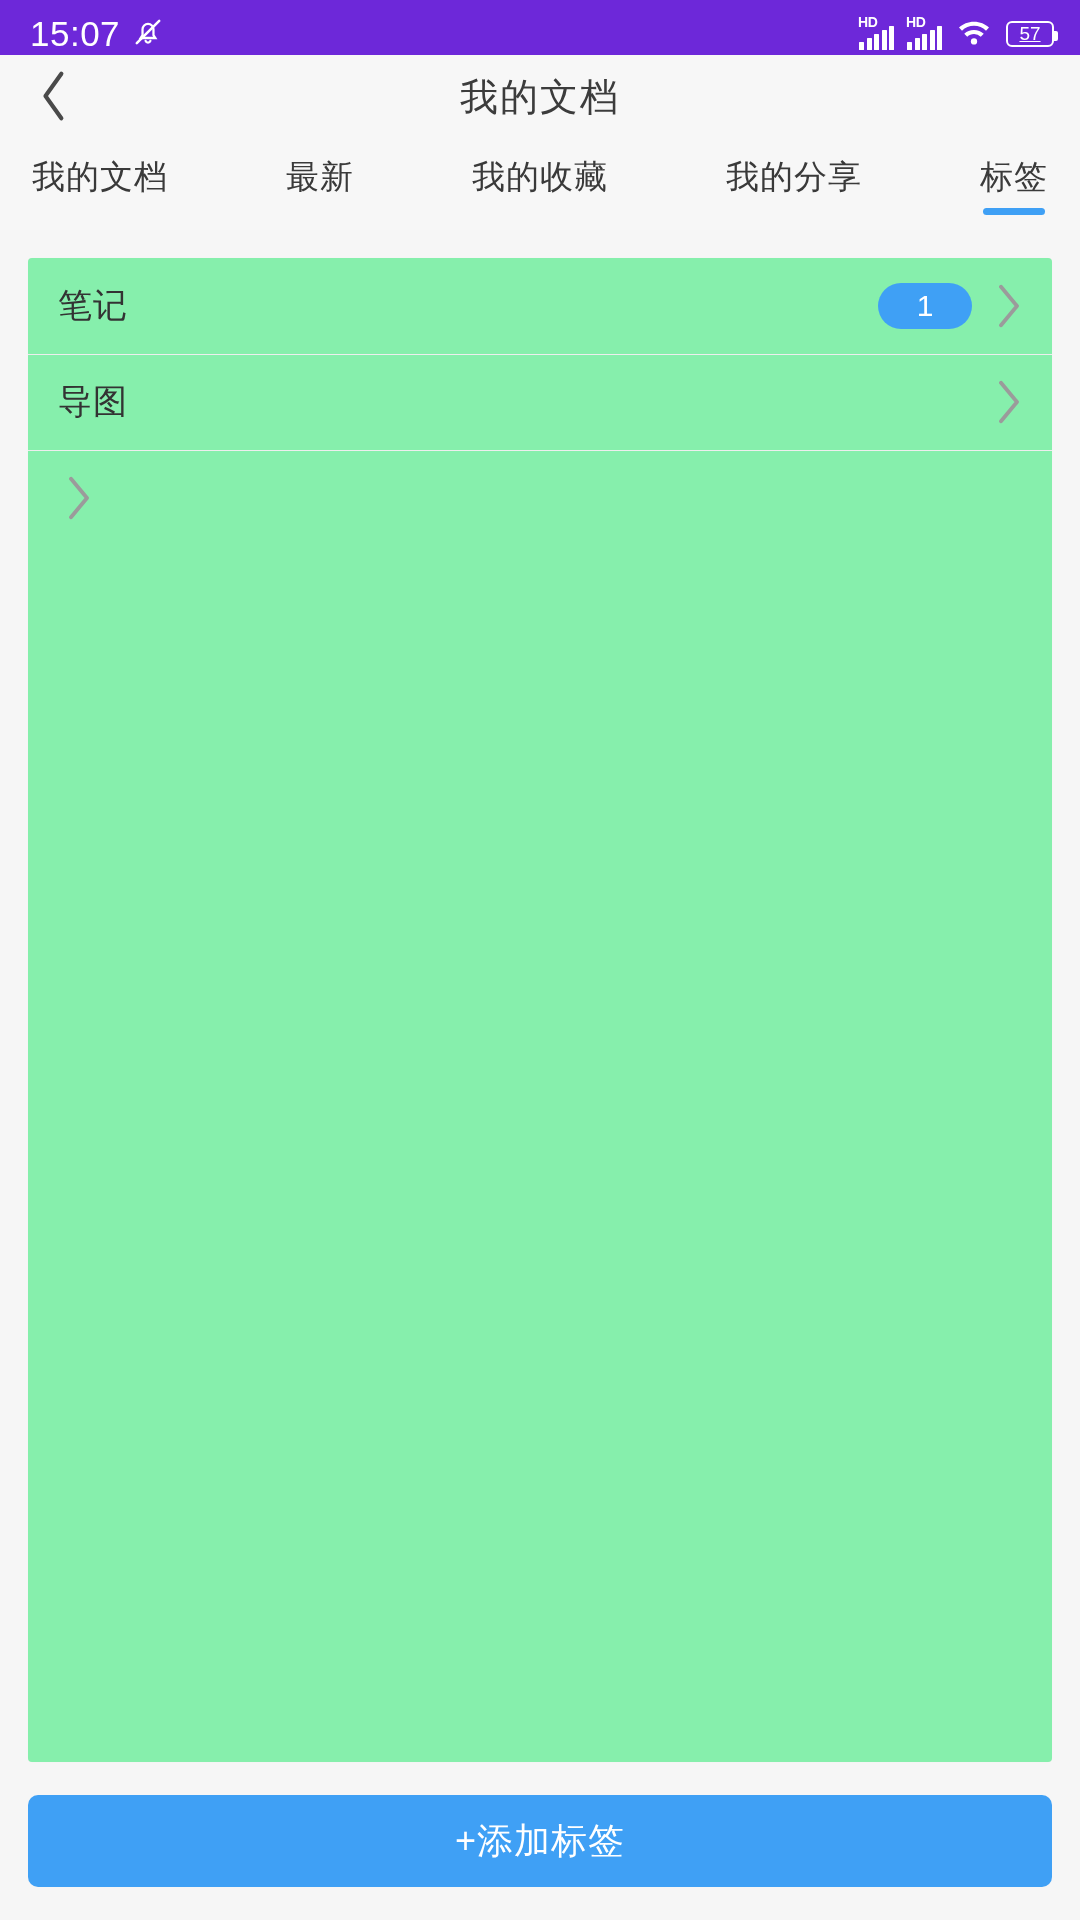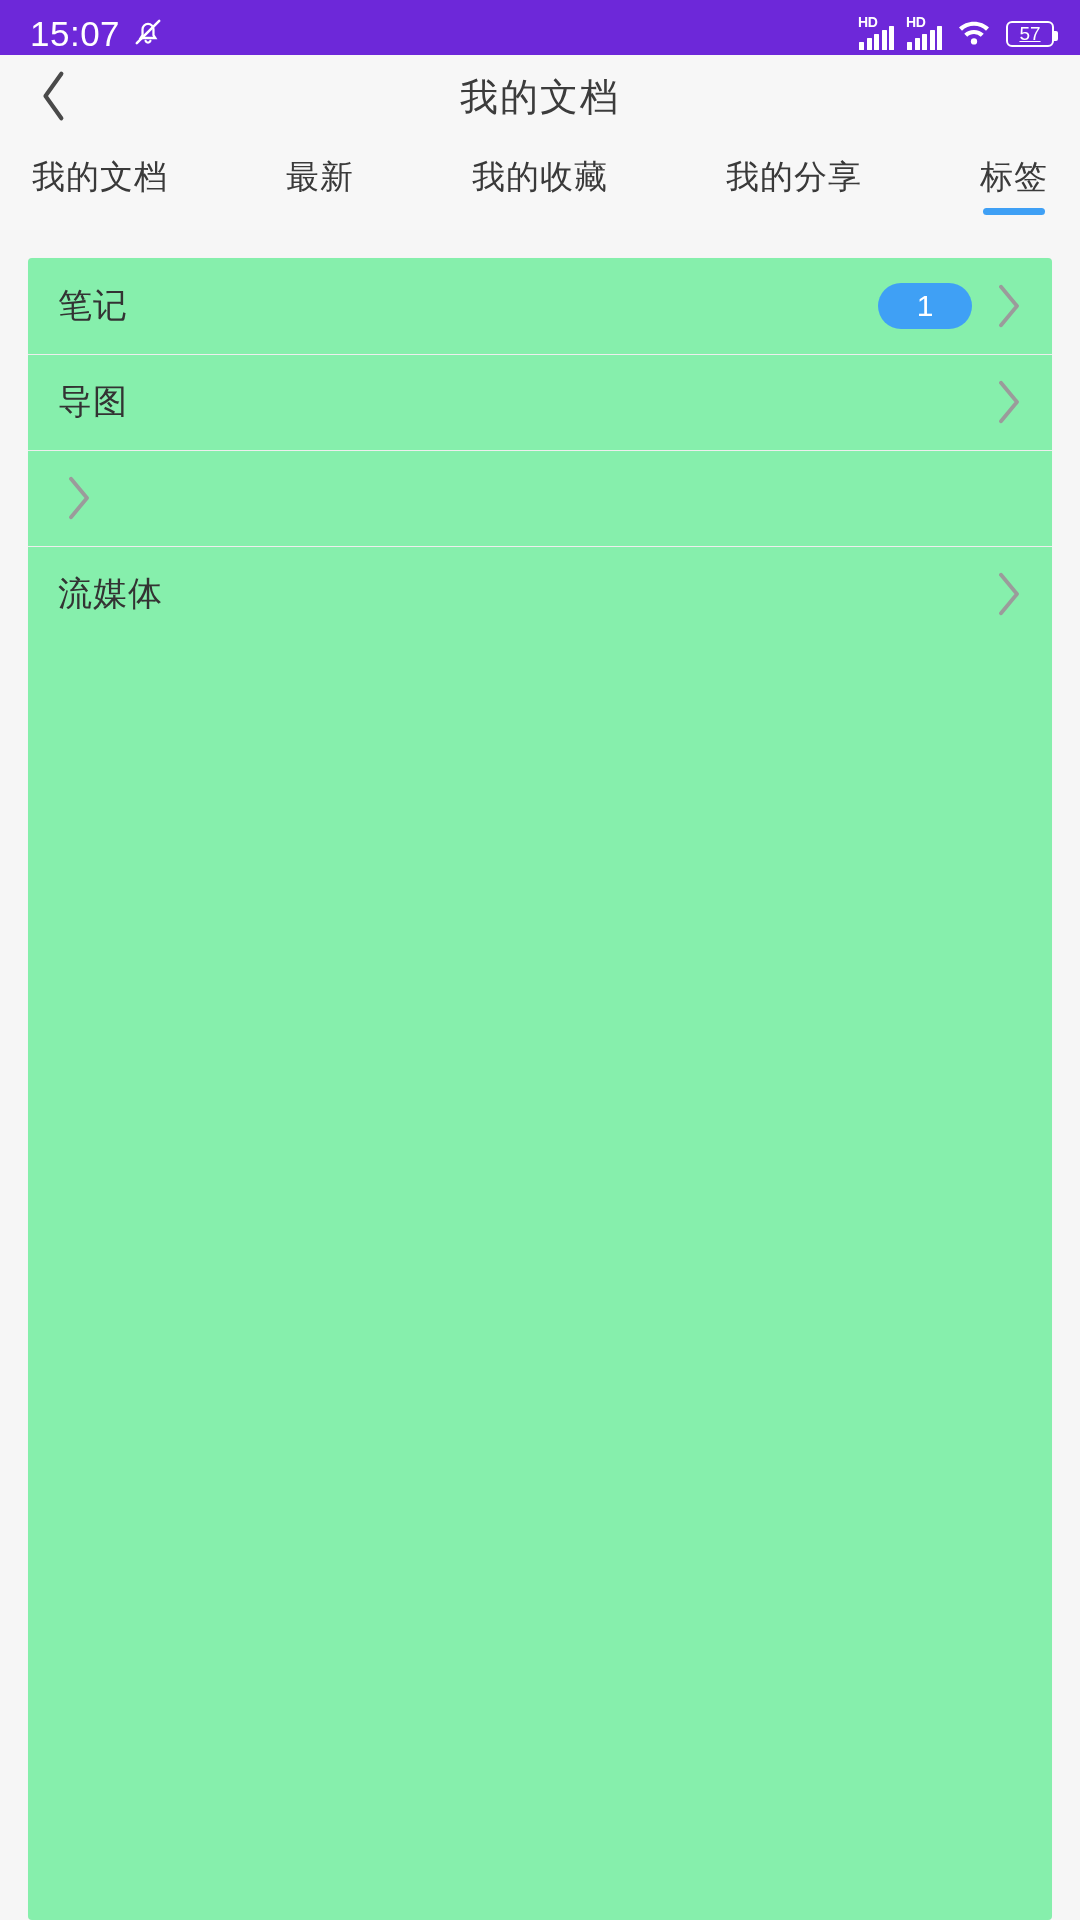--- a/index.html
+++ b/index.html
@@ -203,25 +203,20 @@
 
     <div class="row">
       <span class="chev">
         <svg width="30" height="48" viewBox="0 0 18 30" fill="none" stroke="#9b9b9b" stroke-width="2.4" stroke-linecap="round" stroke-linejoin="round">
           <path d="M4 3l10 12L4 27"></path>
         </svg>
       </span>
     </div>
 
 
-    <div class="row">
-      <span class="row-label">流媒体</span>
-      <span class="chev">
-        <svg width="30" height="48" viewBox="0 0 18 30" fill="none" stroke="#9b9b9b" stroke-width="2.4" stroke-linecap="round" stroke-linejoin="round">
-          <path d="M4 3l10 12L4 27"></path>
-        </svg>
-      </span>
-    </div>
-
-  </div>
-
+
+  </div>
+
+  <div class="footer">
+    <button class="addbtn">+添加标签</button>
+  </div>
 
 </div>
 
 </body></html>

